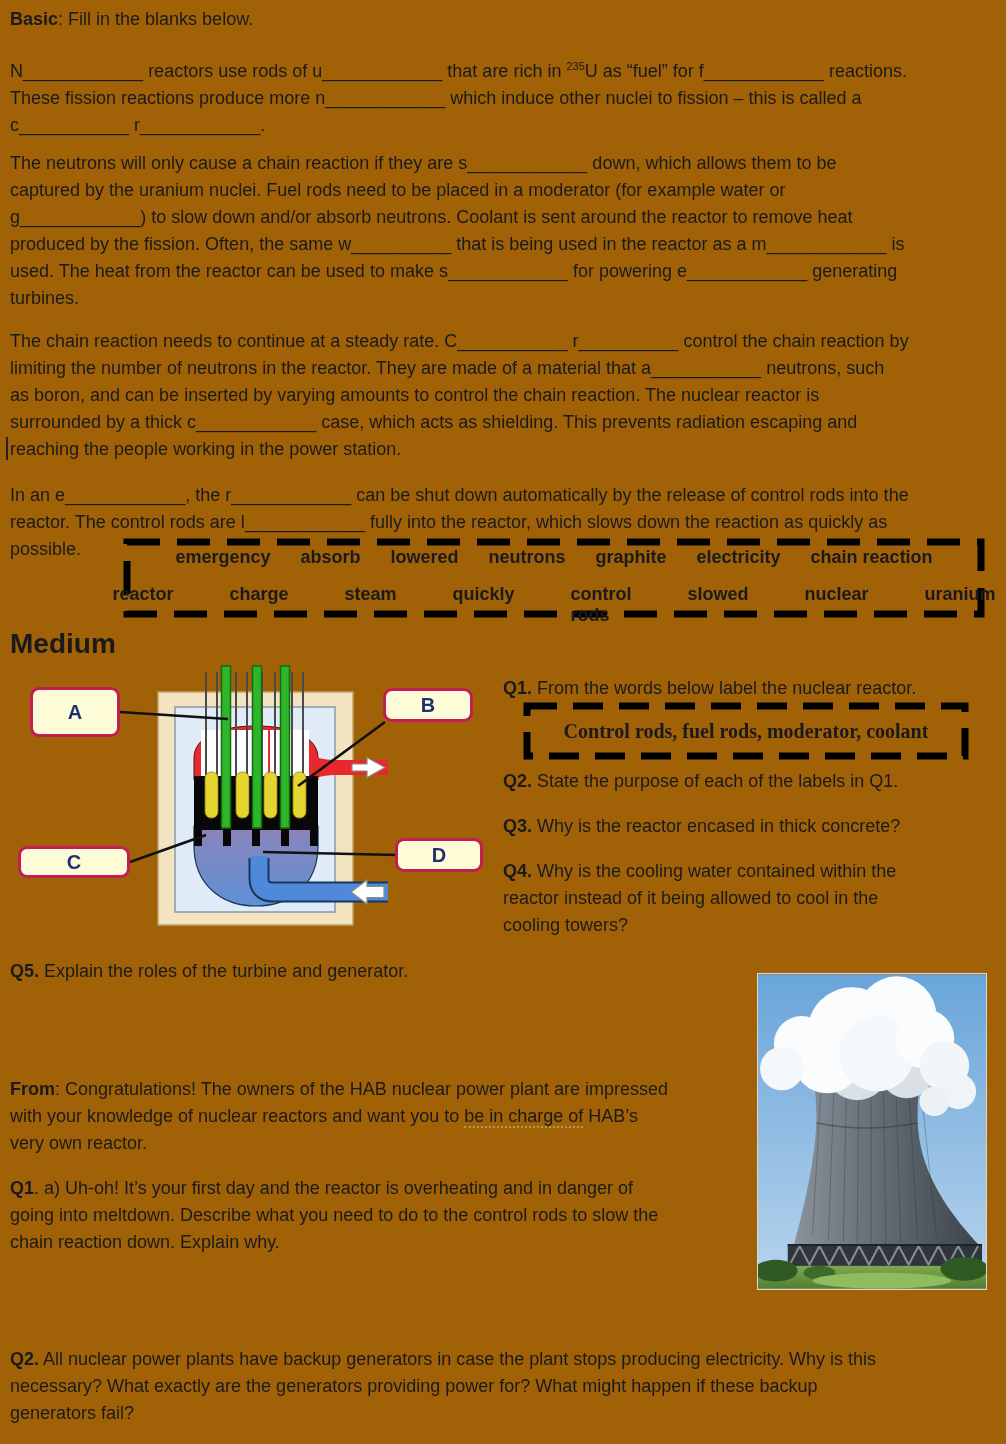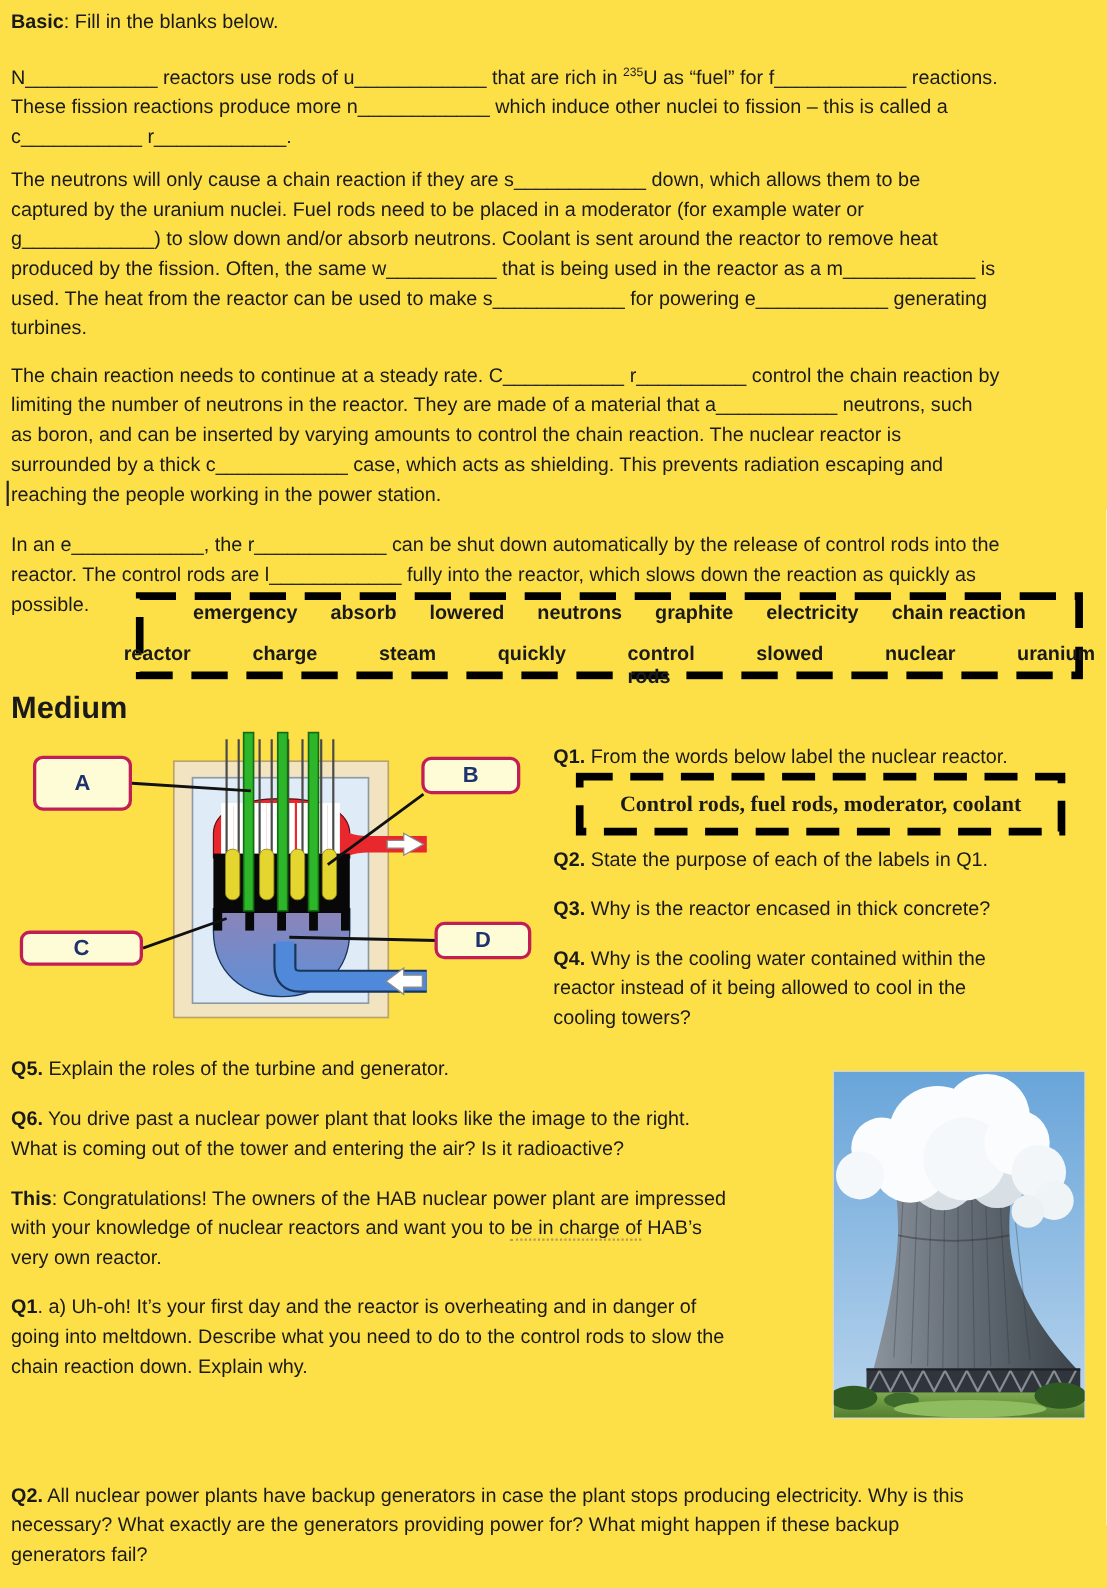--- a/index.html
+++ b/index.html
@@ -1,16 +1,16 @@
 <!DOCTYPE html>
 <html><head>
 <meta charset="utf-8">
 <style>
   html,body{margin:0;padding:0;background:#fff;}
-  .page{position:relative;width:1006px;height:1444px;background:#fde047;overflow:hidden;
+  .page{position:relative;width:1006px;height:1444px;background:#a16207;overflow:hidden;
         font-family:"Liberation Sans",sans-serif;font-size:18px;color:#1a1a1a;}
   .para{position:absolute;left:10px;width:992px;white-space:pre;line-height:27px;}
   .b{font-weight:700;}
   .sup{vertical-align:super;font-size:11px;}
   .squiggle{border-bottom:2px dotted #B59A4F;}
   .bank-words{position:absolute;display:flex;flex-direction:column;justify-content:center;align-items:center;}
   .bank-row{display:flex;justify-content:center;font-weight:700;}
   .bank-row.r1 span{margin:16px 15px;}
   .bank-row.r2 span{margin:0 28px;}
   .label-box{position:absolute;background:#FEFCD6;border:3px solid #C21E56;border-radius:9px;
@@ -178,24 +178,22 @@
   <div class="para" style="left:503px;top:768px;width:500px"><span class="b">Q2.</span><span> State the purpose of each of the labels in Q1.</span></div>
 
   <div class="para" style="left:503px;top:813px;width:500px"><span class="b">Q3.</span><span> Why is the reactor encased in thick concrete?</span></div>
 
   <div class="para" style="left:503px;top:858px;width:500px"><span class="b">Q4.</span><span> Why is the cooling water contained within the
 reactor instead of it being allowed to cool in the
 cooling towers?</span></div>
 
   <div class="para" style="top:958px"><span class="b">Q5.</span><span> Explain the roles of the turbine and generator.</span></div>
 
-  <div class="para" style="top:1004px"><span class="b">Q6.</span><span> You drive past a nuclear power plant that looks like the image to the right.
-What is coming out of the tower and entering the air? Is it radioactive?</span></div>
-
-  <div class="para" style="top:1076px"><span class="b">This</span><span>: Congratulations! The owners of the HAB nuclear power plant are impressed
+
+  <div class="para" style="top:1076px"><span class="b">From</span><span>: Congratulations! The owners of the HAB nuclear power plant are impressed
 with your knowledge of nuclear reactors and want you to </span><span class="squiggle">be in charge of</span><span> HAB’s
 very own reactor.</span></div>
 
   <div class="para" style="top:1175px"><span class="b">Q1</span><span>. a) Uh-oh! It’s your first day and the reactor is overheating and in danger of
 going into meltdown. Describe what you need to do to the control rods to slow the
 chain reaction down. Explain why.</span></div>
 
 
   <div class="para" style="top:1346px"><span class="b">Q2.</span><span> All nuclear power plants have backup generators in case the plant stops producing electricity. Why is this
 necessary? What exactly are the generators providing power for? What might happen if these backup

